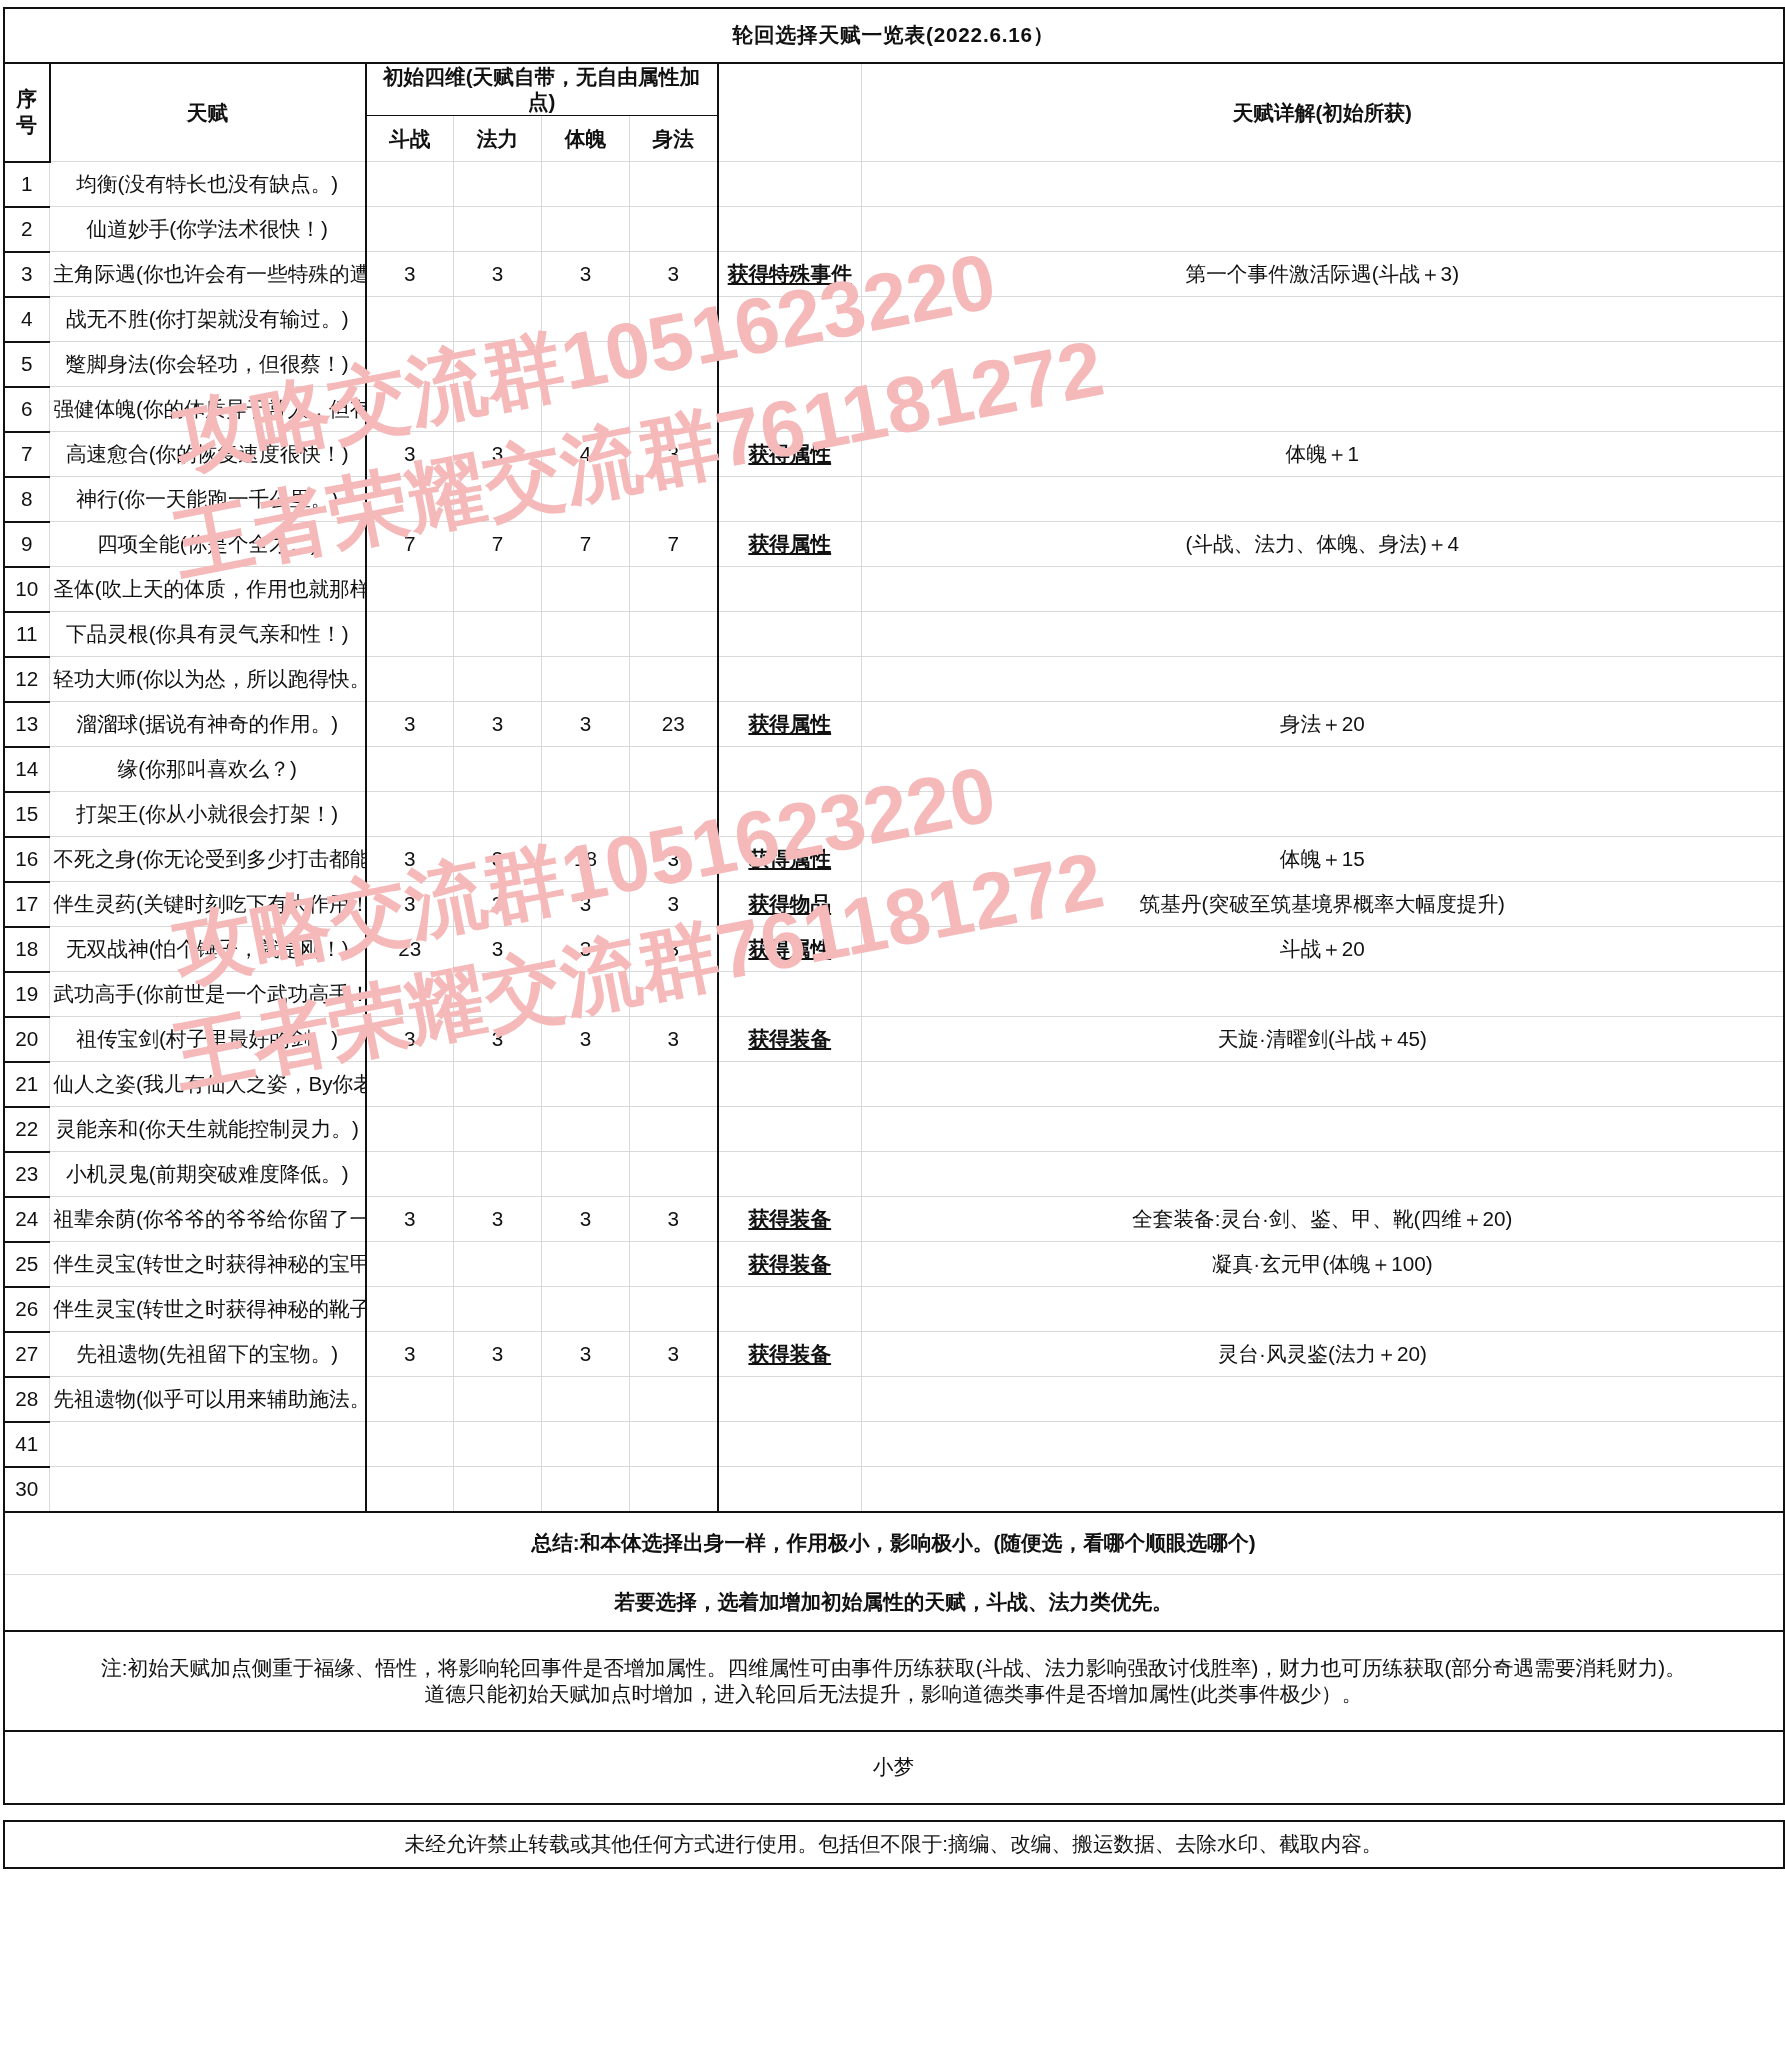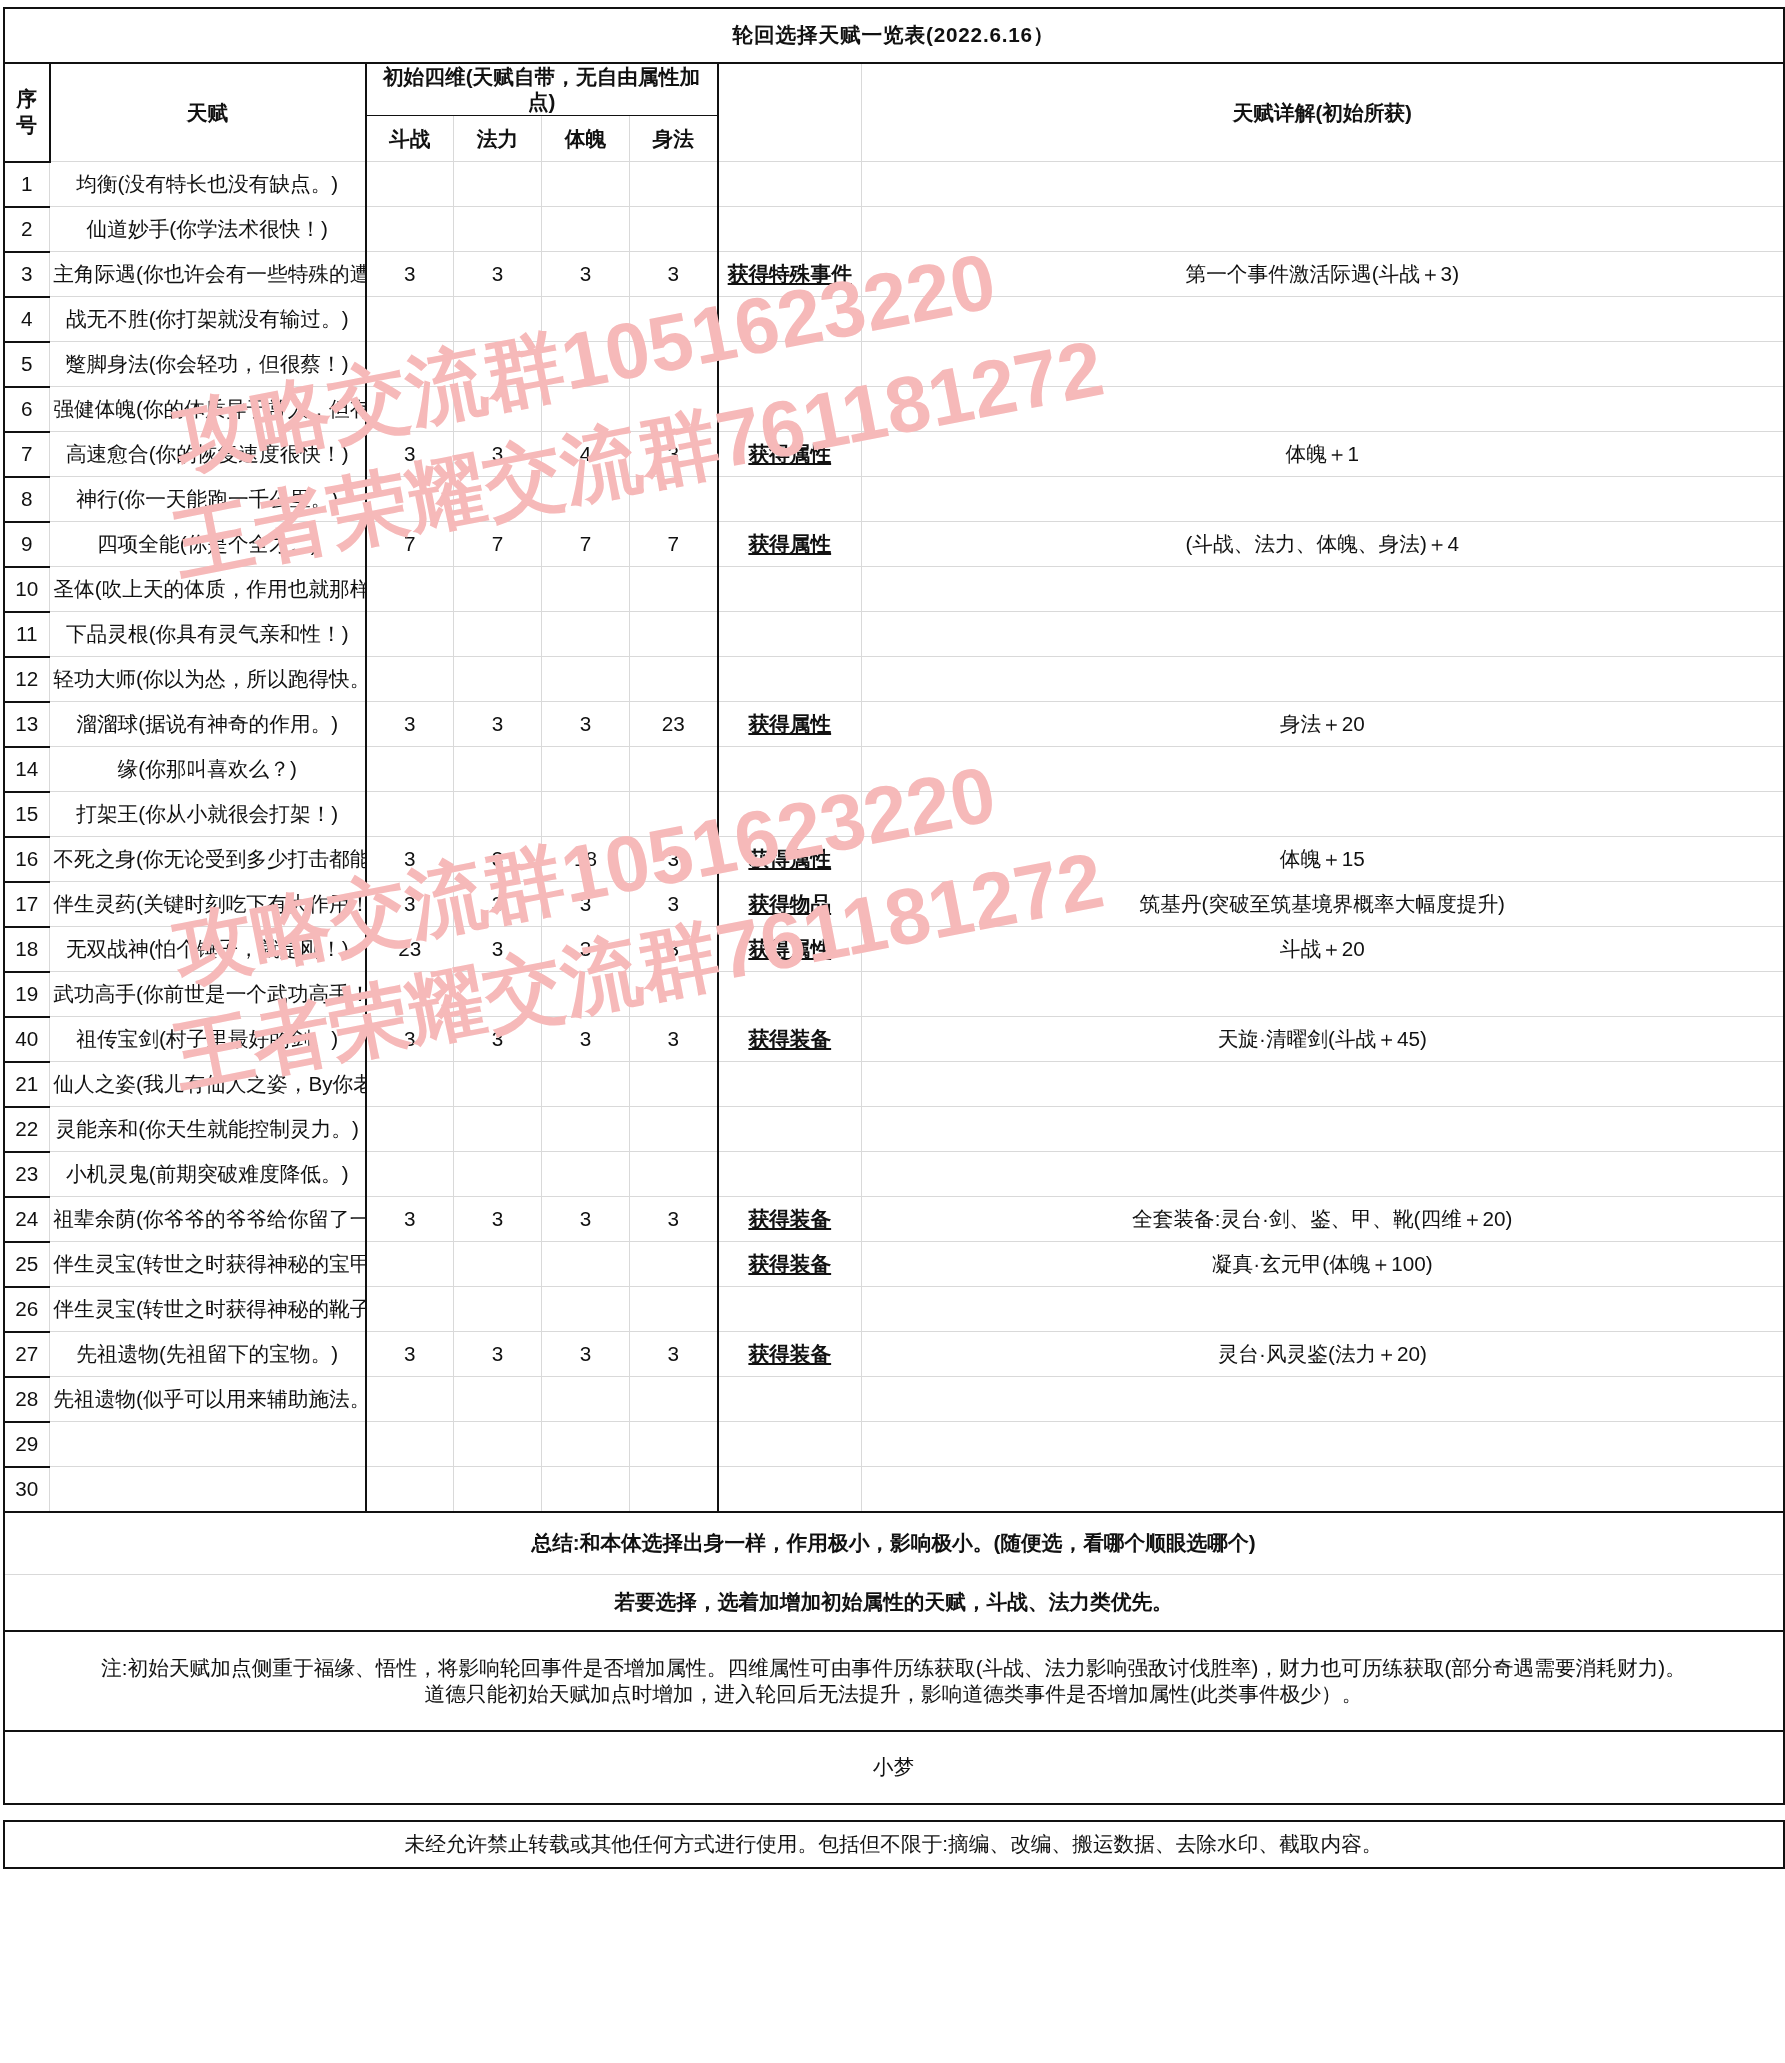--- a/index.html
+++ b/index.html
@@ -348,21 +348,21 @@
           <td class="row-td idx bl bt">19</td>
           <td class="row-td talent br">武功高手(你前世是一个武功高手！)</td>
           <td class="row-td stat"></td>
           <td class="row-td stat"></td>
           <td class="row-td stat"></td>
           <td class="row-td stat br"></td>
           <td class="row-td gaintype"></td>
           <td class="row-td detail br"></td>
         </tr>
     <tr>
-          <td class="row-td idx bl bt">40</td>
+          <td class="row-td idx bl bt">20</td>
           <td class="row-td talent br">祖传宝剑(村子里最好的剑。)</td>
           <td class="row-td stat">3</td>
           <td class="row-td stat">3</td>
           <td class="row-td stat">3</td>
           <td class="row-td stat br">3</td>
           <td class="row-td gaintype">获得装备</td>
           <td class="row-td detail br">天旋·清曜剑(斗战＋45)</td>
         </tr>
     <tr>
           <td class="row-td idx bl bt">21</td>
@@ -438,21 +438,21 @@
           <td class="row-td idx bl bt">28</td>
           <td class="row-td talent br">先祖遗物(似乎可以用来辅助施法。)</td>
           <td class="row-td stat"></td>
           <td class="row-td stat"></td>
           <td class="row-td stat"></td>
           <td class="row-td stat br"></td>
           <td class="row-td gaintype"></td>
           <td class="row-td detail br"></td>
         </tr>
     <tr>
-          <td class="row-td idx bl bt">29</td>
+          <td class="row-td idx bl bt">41</td>
           <td class="row-td talent br"></td>
           <td class="row-td stat"></td>
           <td class="row-td stat"></td>
           <td class="row-td stat"></td>
           <td class="row-td stat br"></td>
           <td class="row-td gaintype"></td>
           <td class="row-td detail br"></td>
         </tr>
     <tr>
           <td class="row-td idx bl bt bb">30</td>

